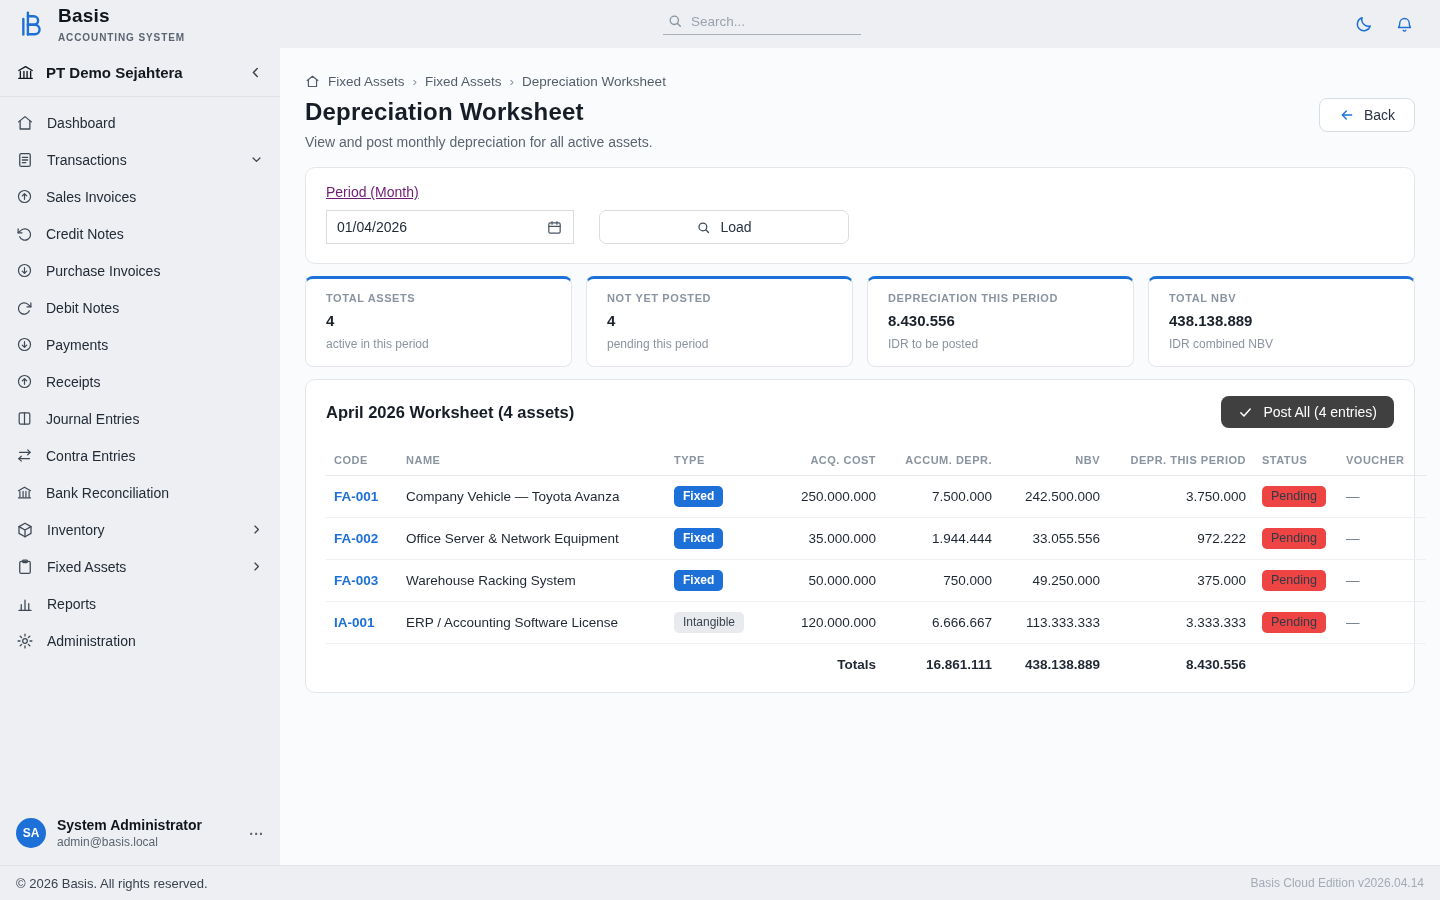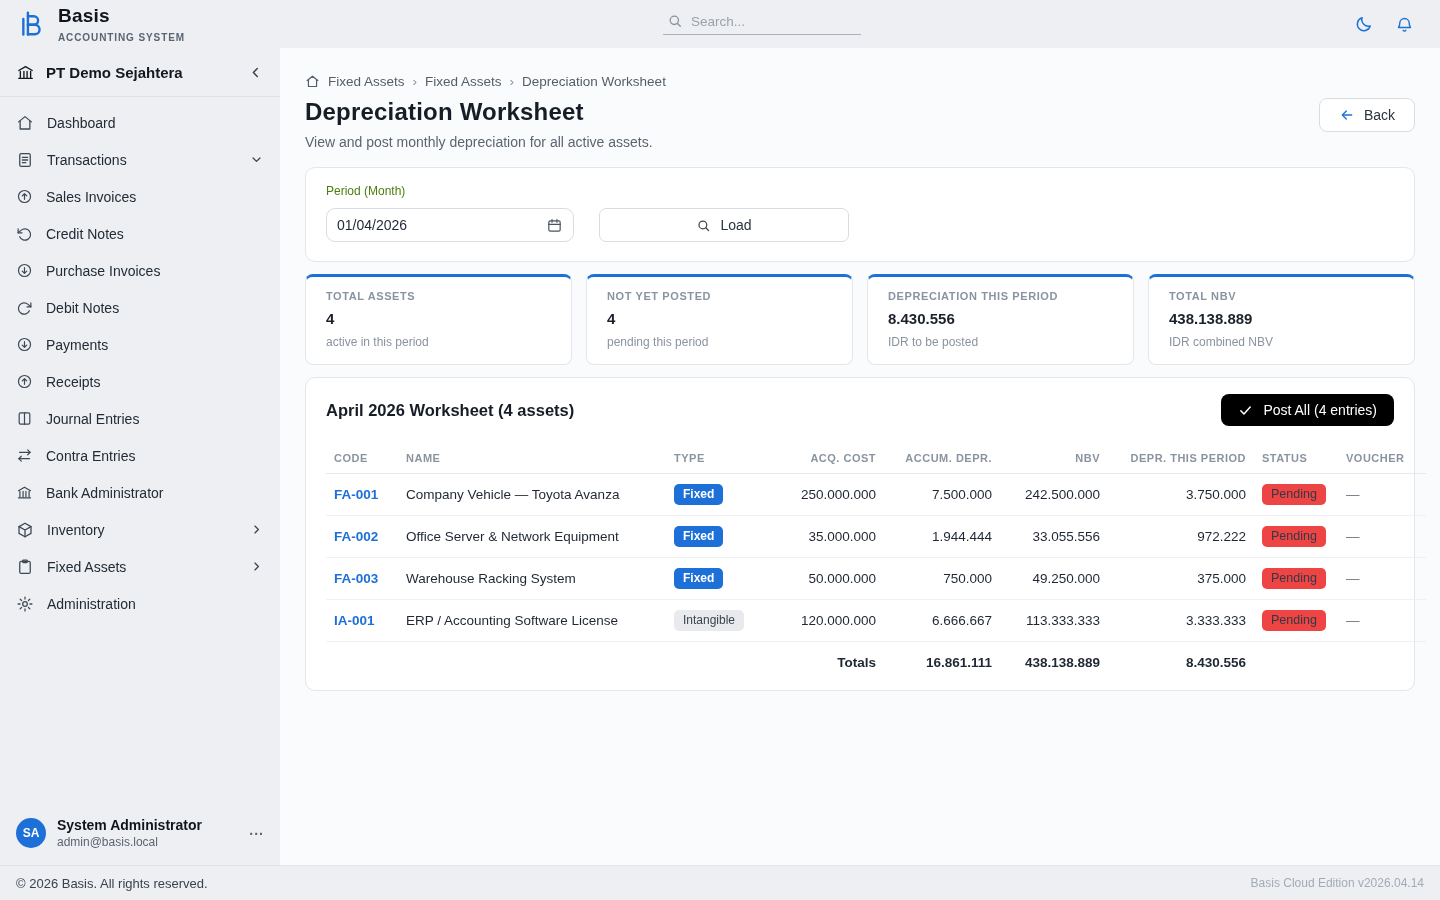--- a/index.html
+++ b/index.html
@@ -69,24 +69,24 @@
   h1 { font-size:24px; font-weight:bold; color:#171d26; letter-spacing:.2px; }
   .subtitle { margin-top:8px; font-size:14px; color:#5b6572; }
   .back-btn {
     display:flex; align-items:center; gap:9px; background:#fff; border:1px solid #d9dde2;
     border-radius:8px; padding:8px 19px; font-size:14px; color:#2a333f; cursor:pointer; font-family:inherit;
   }
   .back-btn .bicon { display:flex; color:#1c70d8; }
 
   .card { background:#fff; border:1px solid #e3e6ea; border-radius:10px; }
   .period-card { margin-top:17px; padding:16px 20px 19px; }
-  .period-label { font-size:12px; color:#4d7c0f; }
+  .period-label { font-size:14px; color:#701a75;text-decoration:underline; }
   .period-controls { display:flex; gap:25px; margin-top:10px; }
   .date-input {
-    width:248px; height:34px; border:1px solid #d9dde2; border-radius:9px; background:#fff;
+    width:248px; height:34px; border:1px solid #d9dde2; border-radius:0; background:#fff;
     display:flex; align-items:center; padding:0 10px; gap:8px;
   }
   .date-input input {
     border:none; outline:none; flex:1; font-size:14px; color:#1f2733; font-family:inherit; background:transparent;
   }
   .date-input .cicon { display:flex; color:#4a5563; cursor:pointer; }
   .load-btn {
     width:250px; height:34px; border:1px solid #d9dde2; border-radius:7px; background:#fff;
     display:flex; align-items:center; justify-content:center; gap:9px; font-size:14px; color:#2a333f;
     cursor:pointer; font-family:inherit;
@@ -99,21 +99,21 @@
     border-radius:8px; padding:13px 20px 15px;
   }
   .stat-label { font-size:11px; letter-spacing:.6px; color:#8a94a0; font-weight:bold; }
   .stat-value { font-size:15px; font-weight:bold; color:#1a212b; margin-top:8px; }
   .stat-sub { font-size:12px; color:#8a94a0; margin-top:8px; }
 
   .worksheet-card { margin-top:12px; padding:16px 20px 6px; }
   .ws-header { display:flex; justify-content:space-between; align-items:center; }
   .ws-title { font-size:16.5px; font-weight:bold; color:#171d26; }
   .post-btn {
-    display:flex; align-items:center; gap:10px; background:#000000; color:#fff; border:none;
+    display:flex; align-items:center; gap:10px; background:#404040; color:#fff; border:none;
     border-radius:8px; padding:8px 17px; font-size:14px; cursor:pointer; font-family:inherit;
   }
   .post-btn .picon { display:flex; }
 
   table { width:100%; border-collapse:collapse; table-layout:fixed; margin-top:17px; }
   th {
     text-align:left; font-size:11px; color:#8a94a0; letter-spacing:.5px; font-weight:bold;
     padding:9px 8px; border-bottom:1px solid #e6e9ec; white-space:nowrap;
   }
   td { font-size:13.5px; color:#1f2733; padding:10px 8px; border-bottom:1px solid #eef0f3; white-space:nowrap; overflow:hidden; }
@@ -311,21 +311,21 @@
         </div>
 
         <div class="nav-item sub">
           <span class="nicon">
             <svg width="17" height="17" viewBox="0 0 24 24" fill="none" stroke="currentColor" stroke-width="1.7" stroke-linecap="round" stroke-linejoin="round">
                 <path d="M3.5 9.5L12 4.5l8.5 5"></path>
                 <path d="M5.5 10.5v8M10 10.5v8M14 10.5v8M18.5 10.5v8"></path>
                 <path d="M3.5 19.5h17"></path>
               </svg>
           </span>
-          <span>Bank Administrator</span>
+          <span>Bank Reconciliation</span>
         </div>
 
         <div class="nav-item">
           <span class="nicon">
             <svg width="18" height="18" viewBox="0 0 24 24" fill="none" stroke="currentColor" stroke-width="1.7" stroke-linecap="round" stroke-linejoin="round">
                 <path d="M12 3l8 4.5v9L12 21l-8-4.5v-9L12 3z"></path>
                 <path d="M4 7.5l8 4.5 8-4.5M12 12v9"></path>
               </svg>
           </span>
           <span>Inventory</span>
@@ -344,20 +344,29 @@
               </svg>
           </span>
           <span>Fixed Assets</span>
           <span class="chev">
             <svg width="15" height="15" viewBox="0 0 24 24" fill="none" stroke="currentColor" stroke-width="2" stroke-linecap="round" stroke-linejoin="round">
                 <polyline points="9.5 6.5 15 12 9.5 17.5"></polyline>
               </svg>
           </span>
         </div>
 
+        <div class="nav-item">
+          <span class="nicon">
+            <svg width="18" height="18" viewBox="0 0 24 24" fill="none" stroke="currentColor" stroke-width="1.7" stroke-linecap="round" stroke-linejoin="round">
+                <path d="M4 20.5h16"></path>
+                <path d="M7 20.5V13M12 20.5V7M17 20.5v-9"></path>
+              </svg>
+          </span>
+          <span>Reports</span>
+        </div>
 
         <div class="nav-item">
           <span class="nicon">
             <svg width="18" height="18" viewBox="0 0 24 24" fill="none" stroke="currentColor" stroke-width="1.7" stroke-linecap="round" stroke-linejoin="round">
                 <circle cx="12" cy="12" r="3.1"></circle>
                 <path d="M12 2.8v2.6M12 18.6v2.6M2.8 12h2.6M18.6 12h2.6M5.5 5.5l1.9 1.9M16.6 16.6l1.9 1.9M18.5 5.5l-1.9 1.9M7.4 16.6l-1.9 1.9"></path>
               </svg>
           </span>
           <span>Administration</span>
         </div>

